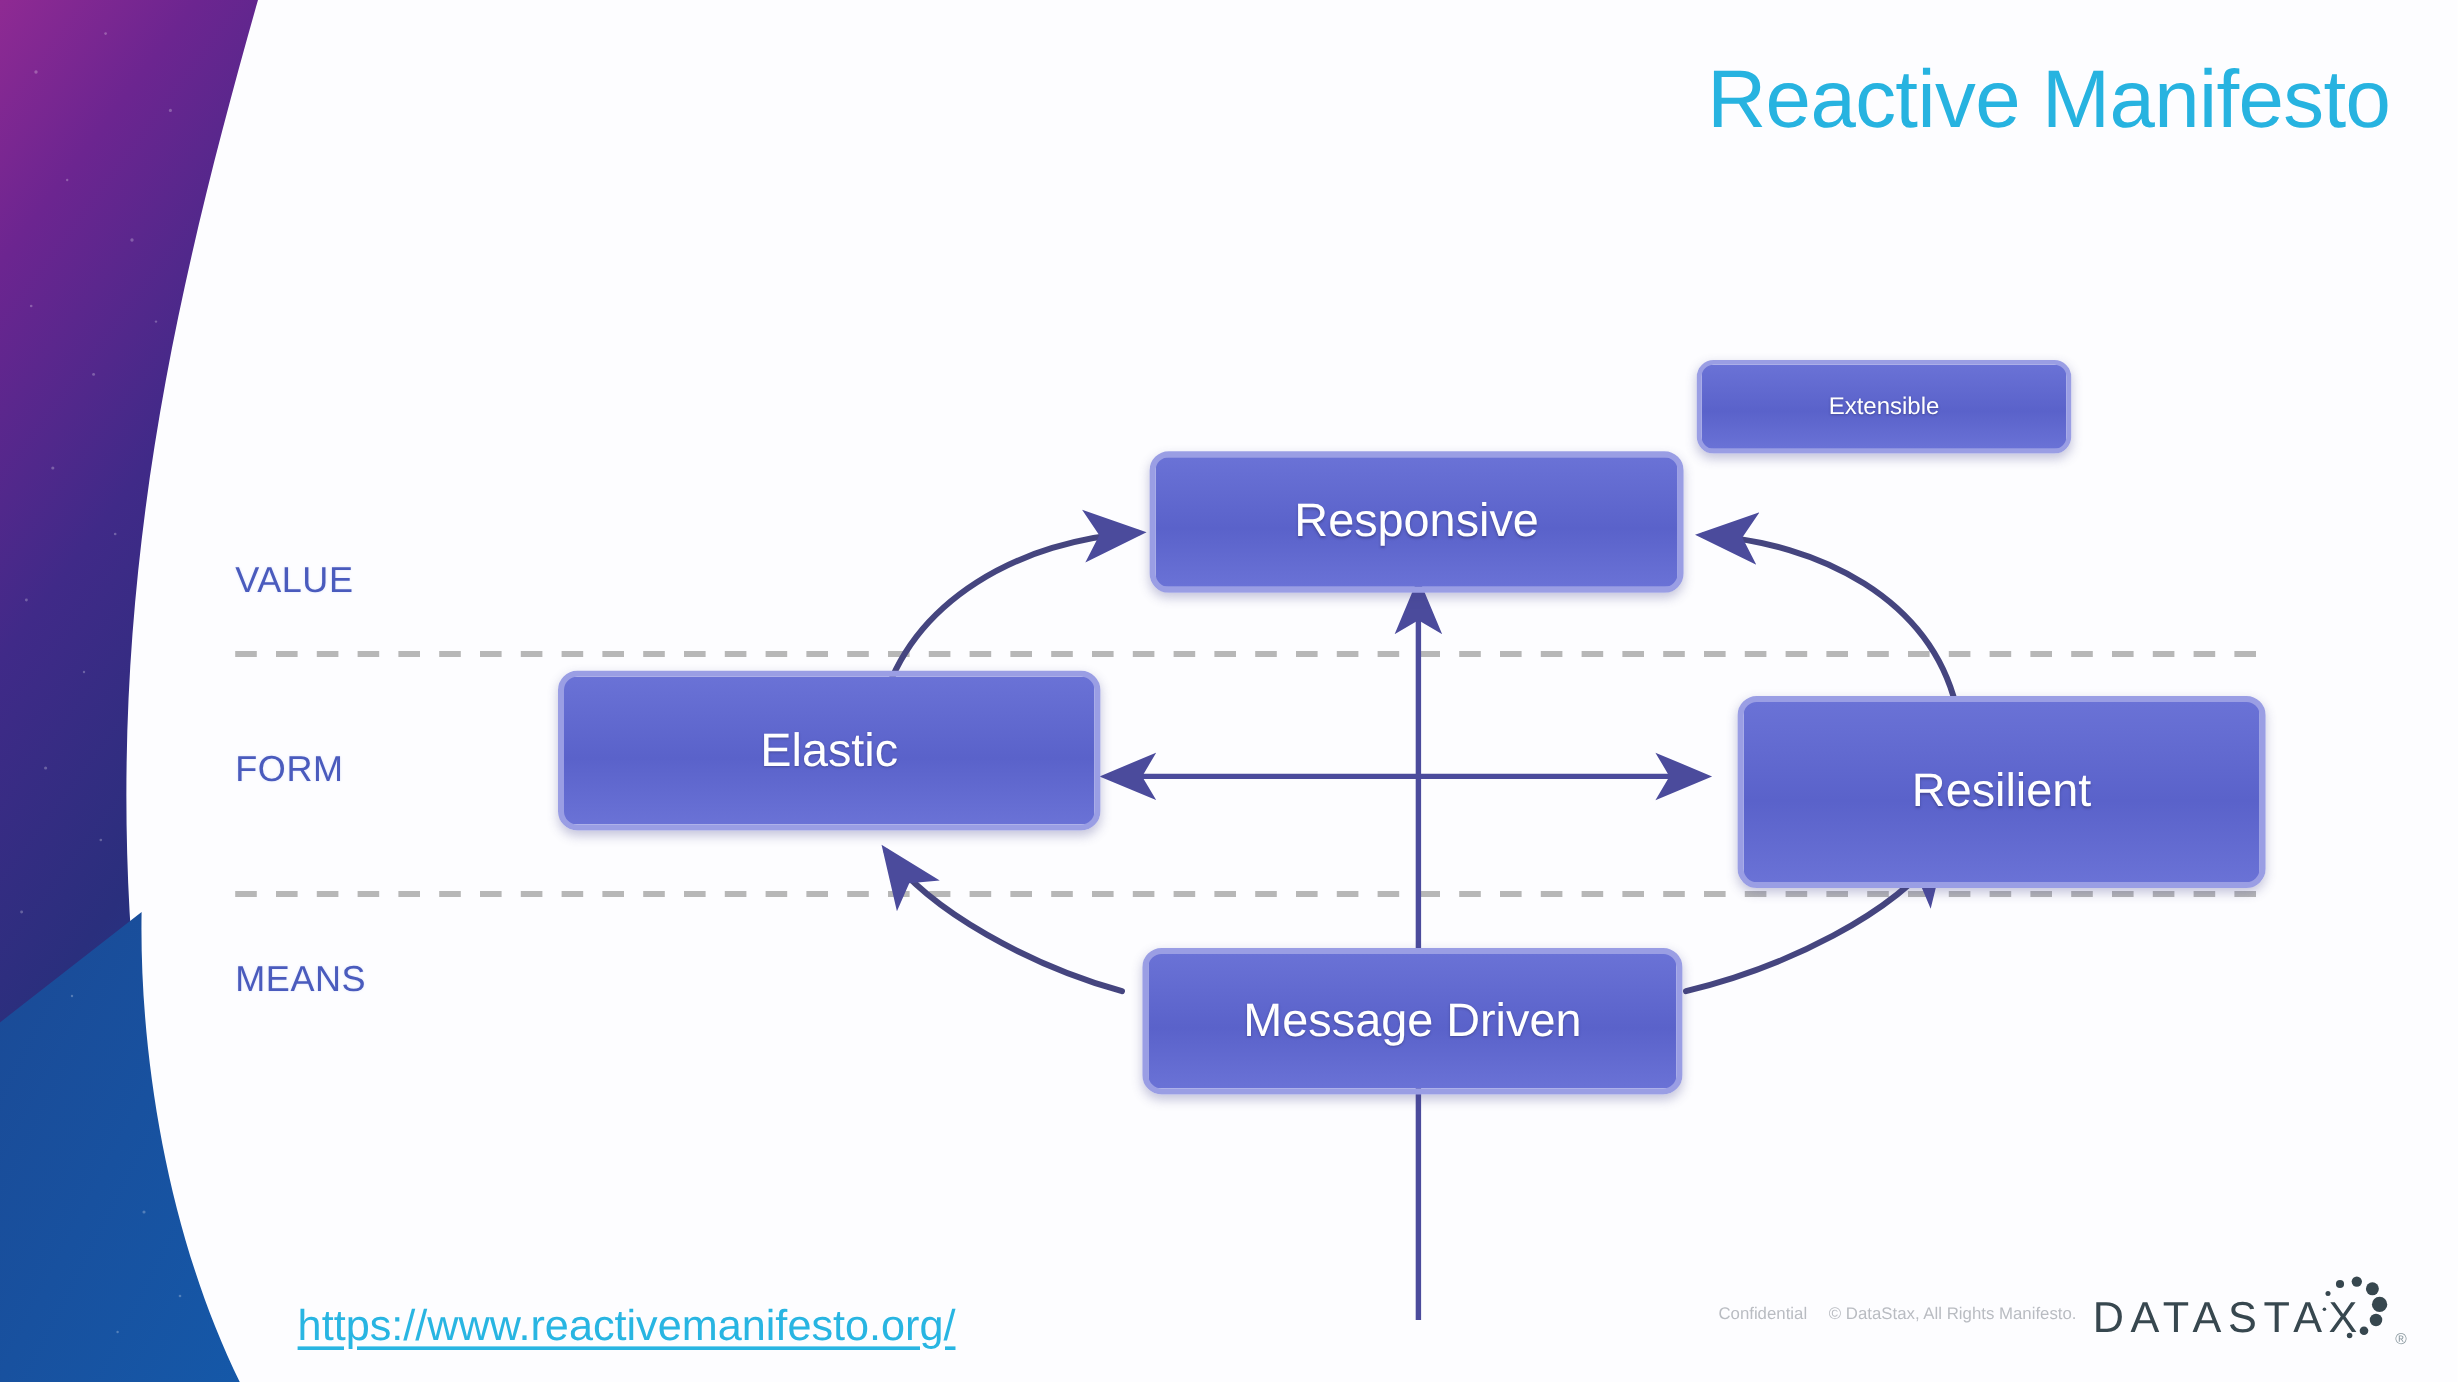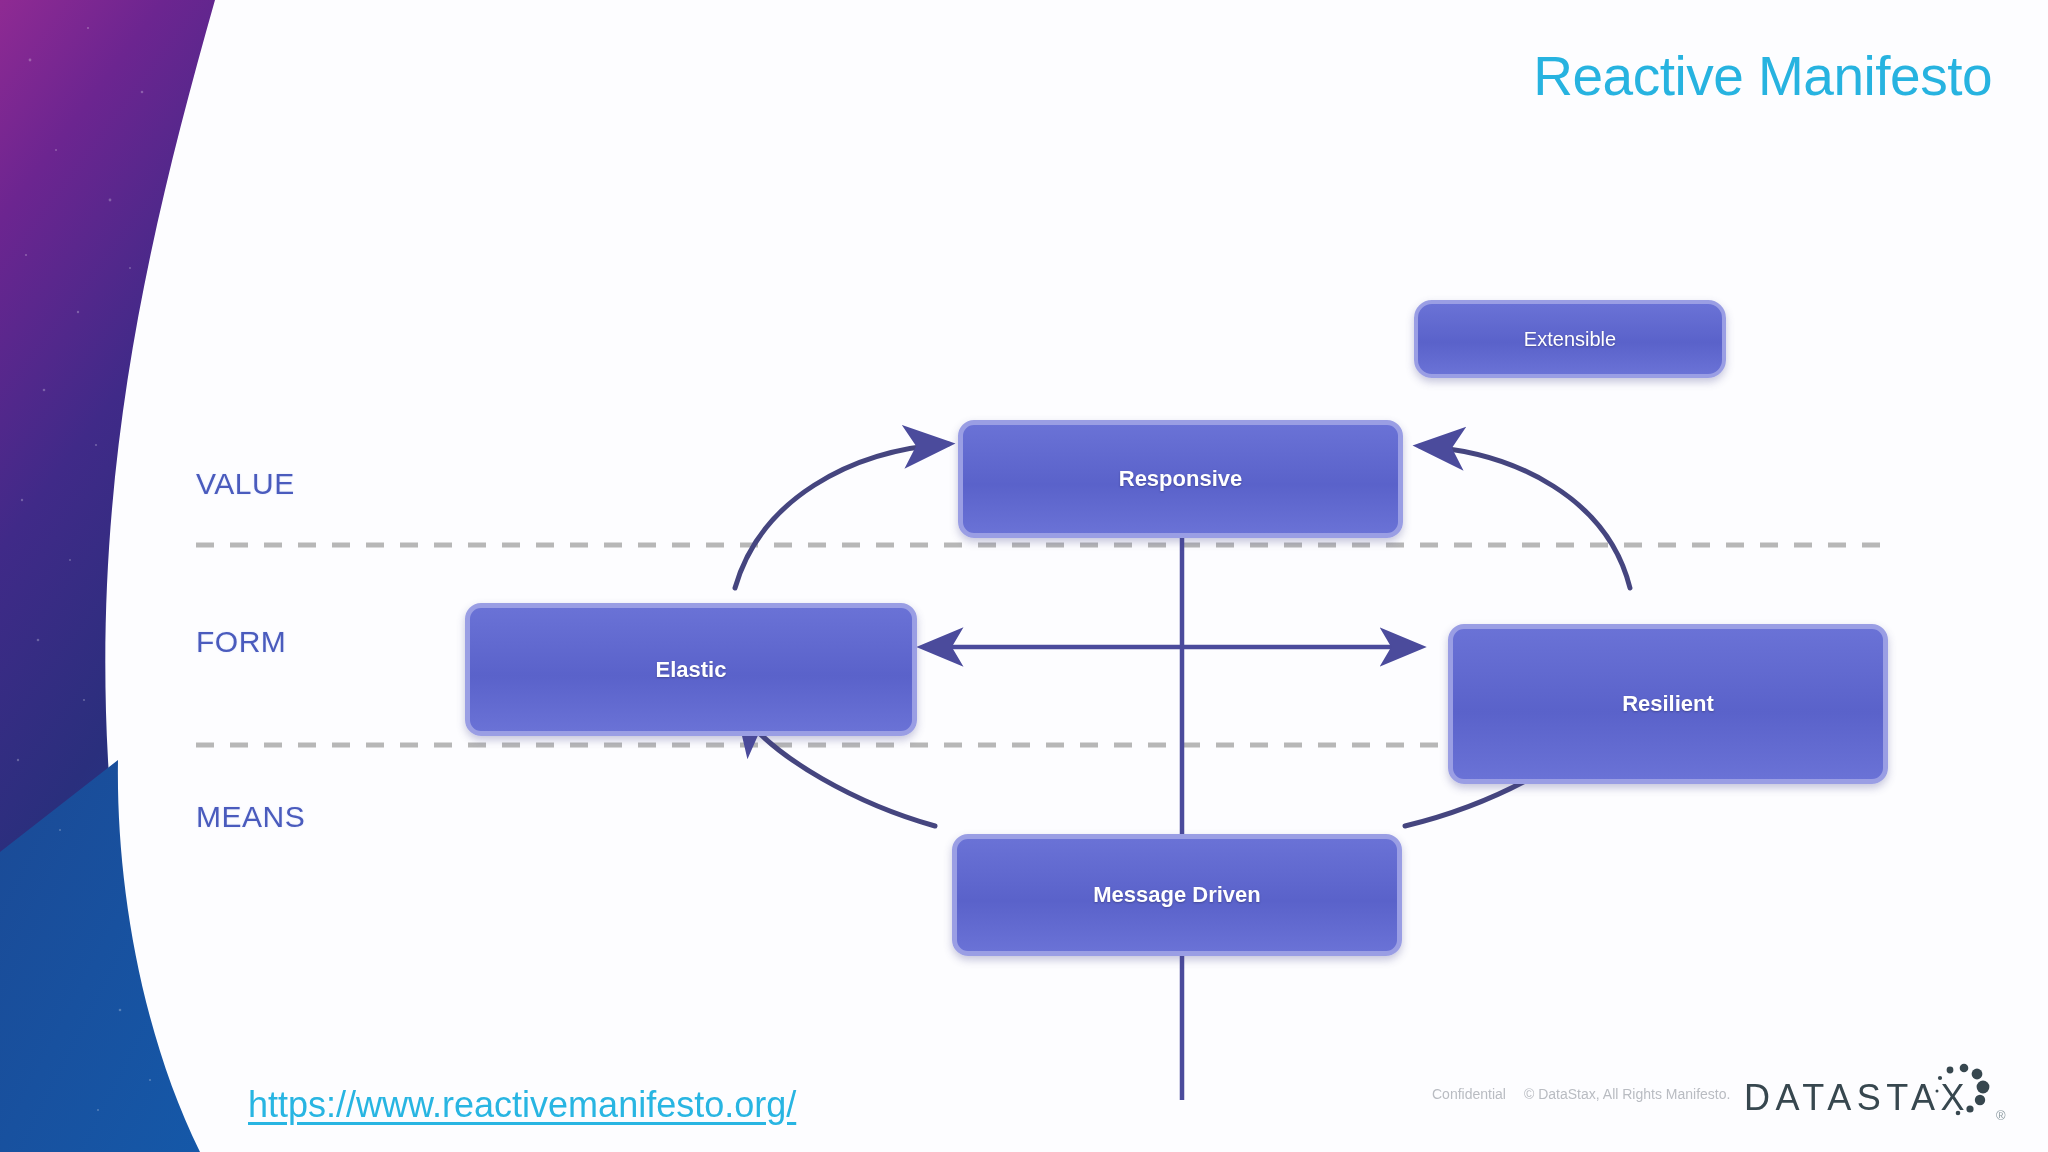--- a/index.html
+++ b/index.html
@@ -27,21 +27,21 @@
     width: 420px;
     height: 1152px;
     pointer-events: none;
   }
 
   
   .title {
     position: absolute;
     right: 56px;
     top: 48px;
-    font-size: 55px;
+    font-size: 68px;
     line-height: 1.05;
     letter-spacing: -0.5px;
     color: #27b3e0;
     font-weight: 400;
     text-align: center;
     white-space: nowrap;
   }
 
   
   .diagram {
@@ -75,23 +75,22 @@
     background: linear-gradient(180deg, #6a72d6 0%, #5a62ca 55%, #6a72d6 100%);
     border: 5px solid #9a9ee4;
     display: flex;
     align-items: center;
     justify-content: center;
     color: #ffffff;
     text-shadow: 0 1px 2px rgba(40,40,90,0.45);
     box-shadow: 0 4px 9px rgba(70,70,140,0.30);
   }
   .node.primary {
-    font-size: 22px;
-    font-weight: bold;
-    margin-top: 44px;
+    font-size: 39px;
+    font-weight: normal;
   }
   .node.satellite {
     font-size: 20px;
     font-weight: 400;
     border-width: 4px;
     border-radius: 14px;
   }
 
   
   .source-link {
@@ -197,21 +196,21 @@
 
       <path d="M935,826 C860,805 775,760 739,710" stroke="#45457f" stroke-width="5" fill="none" stroke-linecap="round" marker-end="url(#arrowEnd)"></path>
 
       <path d="M1405,826 C1488,806 1578,762 1618,708" stroke="#45457f" stroke-width="5" fill="none" stroke-linecap="round" marker-end="url(#arrowEnd)"></path>
     </svg>
 
     <div class="tier-label" style="left:196px; top:467px;">VALUE</div>
     <div class="tier-label" style="left:196px; top:625px;">FORM</div>
     <div class="tier-label" style="left:196px; top:800px;">MEANS</div>
 
-    <div class="node satellite" style="left:1414px; top:300px; width:312px; height:78px;border-radius:18px;">Extensible</div>
+    <div class="node satellite" style="left:1414px; top:300px; width:312px; height:78px;">Extensible</div>
 
     <div class="node primary" style="left:958px; top:376px; width:445px; height:118px;">Responsive</div>
     <div class="node primary" style="left:465px; top:559px; width:452px; height:133px;">Elastic</div>
     <div class="node primary" style="left:1448px; top:580px; width:440px; height:160px;">Resilient</div>
     <div class="node primary" style="left:952px; top:790px; width:450px; height:122px;">Message Driven</div>
   </div>
 
   <a class="source-link" href="#">https://www.reactivemanifesto.org/</a>
 
   <div class="footer-note footer-confidential">Confidential</div>

